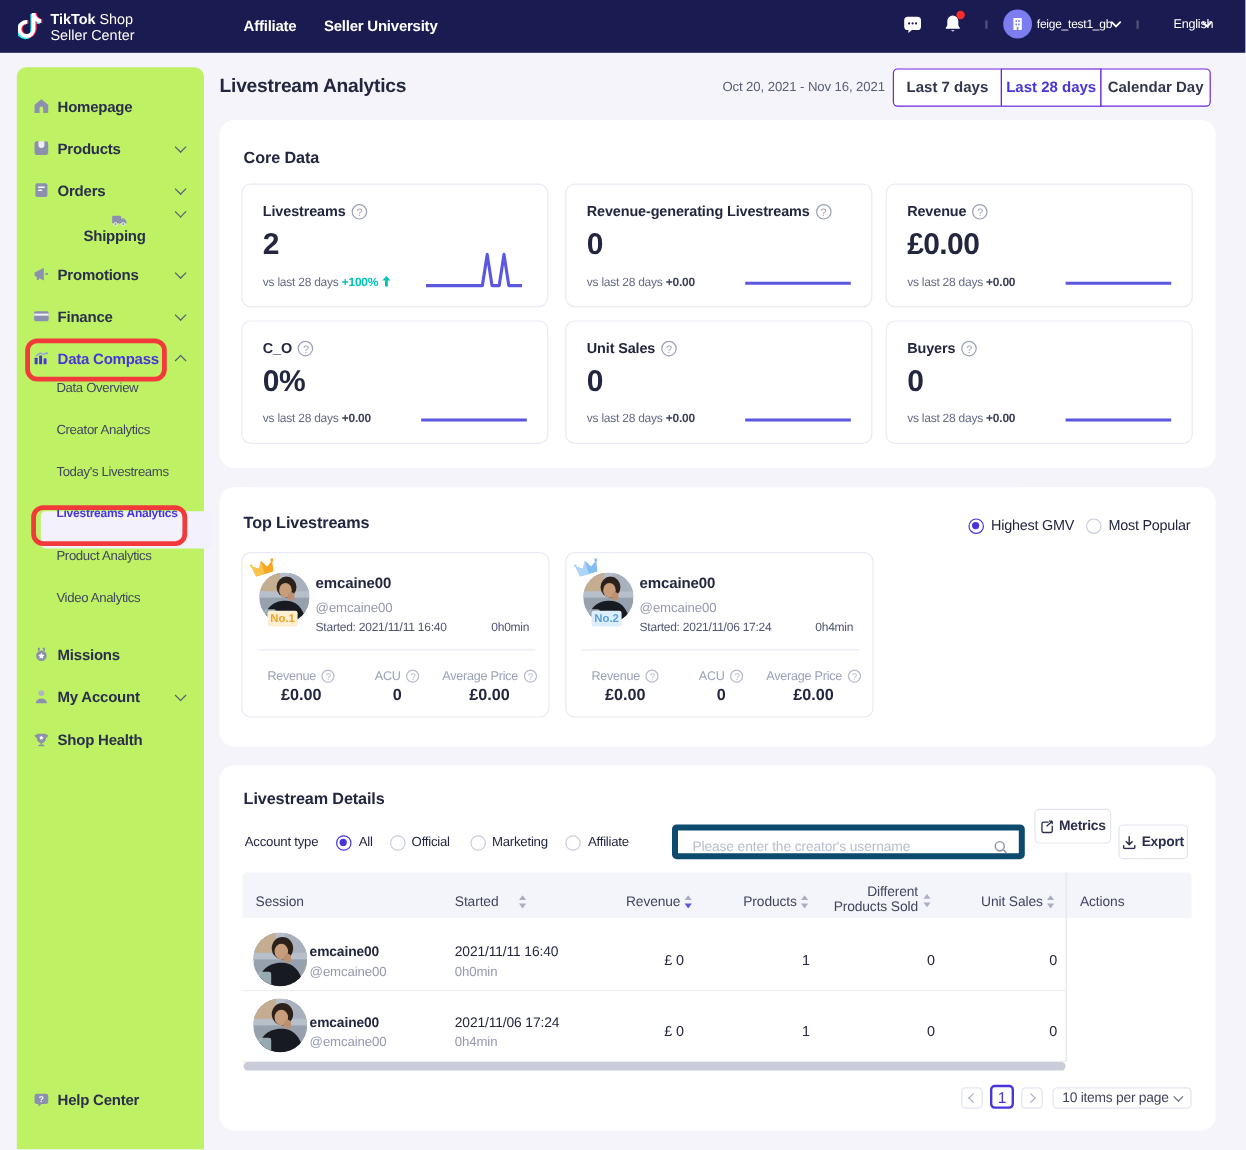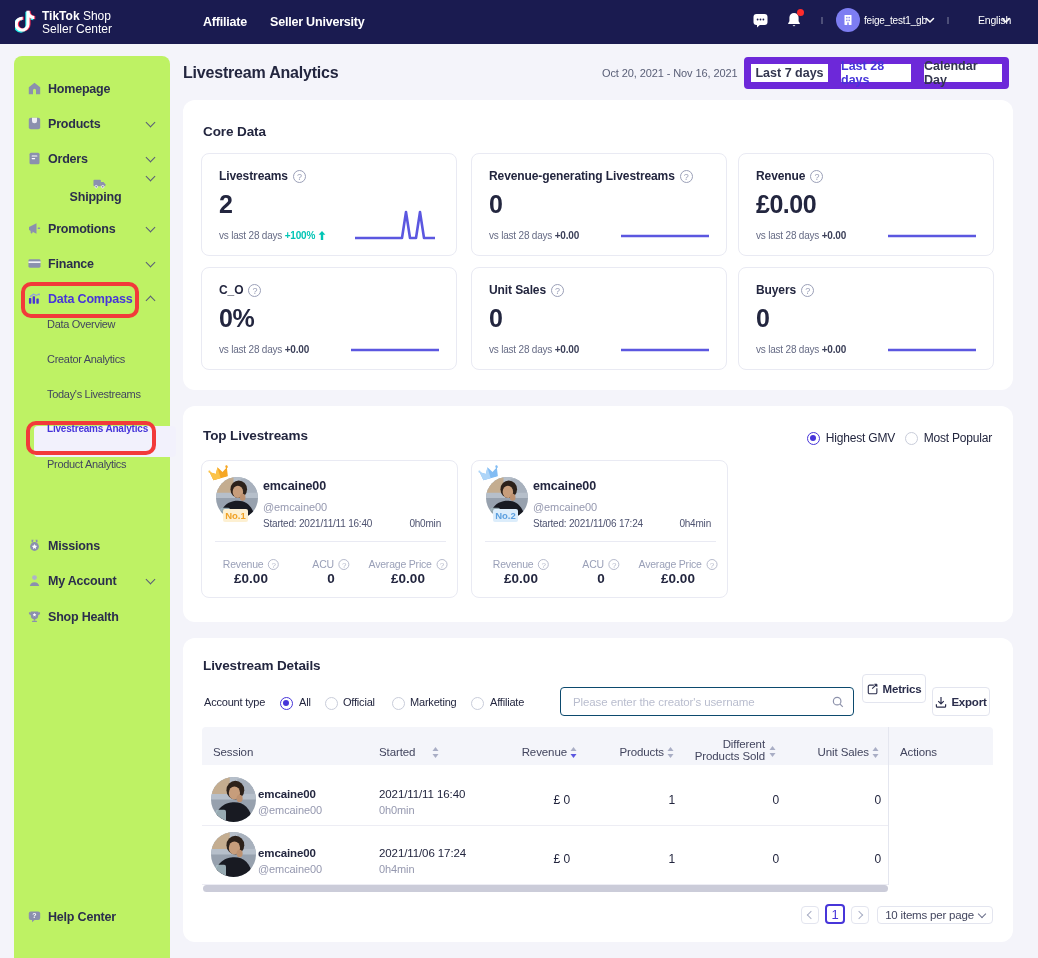--- a/index.html
+++ b/index.html
@@ -27,21 +27,21 @@
 .sub-item { position:absolute; left:0; width:156px; height:35px; display:flex; }
 .sub-item .lbl { margin-left:33px; font-size:11px; color:#42465f; white-space:nowrap; letter-spacing:-0.3px; }
 .sub-active { position:absolute; left:20px; width:142px; height:31px; background:#f2f1fc; border-radius:4px; }
 .blue { color:#4735d9 !important; }
 .redbox { position:absolute; border:4px solid #f23a3a; border-radius:10px; z-index:6; }
 
 
 .main-title { position:absolute; left:183px; top:64px; font-size:16px; font-weight:700; color:#23263f; letter-spacing:-0.2px; }
 .head-date { position:absolute; top:67px; left:602px; font-size:11px; color:#5b6078; letter-spacing:-0.1px; }
 .btn-group { position:absolute; top:57px; left:744px; display:flex; }
-.btn-group .bg-btn { height:32px; background:#fff; border:7px solid #6d28d9; font-size:12.5px; font-weight:700; color:#33364f; display:flex; align-items:center; justify-content:center; margin-left:-1px; }
+.btn-group .bg-btn { height:32px; background:#fff; border:1px solid #6d28d9; font-size:12.5px; font-weight:700; color:#33364f; display:flex; align-items:center; justify-content:center; margin-left:-1px; }
 .btn-group .bg-btn:first-child { border-radius:4px 0 0 4px; margin-left:0; }
 .btn-group .bg-btn:last-child { border-radius:0 4px 4px 0; }
 
 .section { position:absolute; left:183px; width:830px; background:#fff; border-radius:12px; }
 .sec-title { position:absolute; left:20px; font-size:13.5px; font-weight:700; color:#23263f; letter-spacing:-0.1px; }
 
 
 .mcard { position:absolute; width:256px; height:103px; border:1px solid #e9eaf3; border-radius:8px; background:#fff; }
 .mcard .mt { position:absolute; left:17px; top:15px; font-size:12px; font-weight:700; color:#23263f; display:flex; align-items:center; white-space:nowrap; letter-spacing:-0.1px; }
 .qm { display:inline-block; width:13px; height:13px; border:1px solid #9ba0b8; border-radius:50%; color:#9ba0b8; font-size:9px; font-weight:400; text-align:center; line-height:13px; margin-left:5px; }
@@ -52,21 +52,21 @@
 .spark { position:absolute; right:18px; bottom:16px; }
 
 
 .lscard { position:absolute; width:257px; height:138px; border:1px solid #e9eaf3; border-radius:8px; background:#fff; }
 .radio { width:13px; height:13px; border:1px solid #c9cdda; border-radius:50%; background:#fff; display:inline-block; box-sizing:border-box; }
 .radio.sel { border:1.5px solid #4735d9; }
 .radio.sel::after { content:""; display:block; width:6px; height:6px; background:#4735d9; border-radius:50%; margin:2px; }
 .rlabel { font-size:12px; color:#23263f; letter-spacing:-0.2px; }
 
 
-.input { position:absolute; background:#fff; border:1px solid #0c4a6e; border-radius:4px; }
+.input { position:absolute; background:#fff; border:5px solid #0c4a6e; border-radius:4px; }
 .btn { position:absolute; background:#fff; border:1px solid #e3e5ef; border-radius:4px; display:flex; align-items:center; justify-content:center; font-size:11.5px; font-weight:700; color:#2b2e4c; letter-spacing:-0.2px; }
 .thead { position:absolute; background:#f4f5fa; }
 .th { position:absolute; font-size:11.5px; color:#42455e; letter-spacing:-0.1px; }
 .td { position:absolute; font-size:12px; color:#23263f; letter-spacing:-0.1px; }
 .gray { color:#9598af; }
 .sort { display:inline-block; vertical-align:middle; margin-left:4px; }
 </style>
 </head>
 <body>
 
@@ -205,20 +205,23 @@
     </div>
   <div class="sub-item" style="top:332px;">
       <span class="lbl">Today's Livestreams</span>
     </div>
   <div class="sub-active" style="top:370px;"></div>
   <div class="sub-item" style="top:367px;">
       <span class="lbl blue" style="font-weight:700; font-size:10px; letter-spacing:-0.2px;">Livestreams Analytics</span>
     </div>
   <div class="sub-item" style="top:402px;">
       <span class="lbl">Product Analytics</span>
+    </div>
+  <div class="sub-item" style="top:437px;">
+      <span class="lbl">Video Analytics</span>
     </div>
   <div class="side-item" style="top:472px;">
     <span class="ic">
         <svg width="13" height="13" viewBox="0 0 13 13">
           <circle cx="6.5" cy="7.5" r="4.4" fill="#8b90ae"></circle>
           <path d="M6.5 5 l0.8 1.6 1.8 0.3 -1.3 1.3 0.3 1.8 -1.6 -0.9 -1.6 0.9 0.3 -1.8 -1.3 -1.3 1.8 -0.3 z" fill="#fff"></path>
           <path d="M3.5 0.8 h2 l-0.6 2.4 h-1.4 z" fill="#8b90ae"></path>
           <path d="M7.5 0.8 h2 l0 2.4 h-1.4 z" fill="#8b90ae"></path>
         </svg>
       </span>

